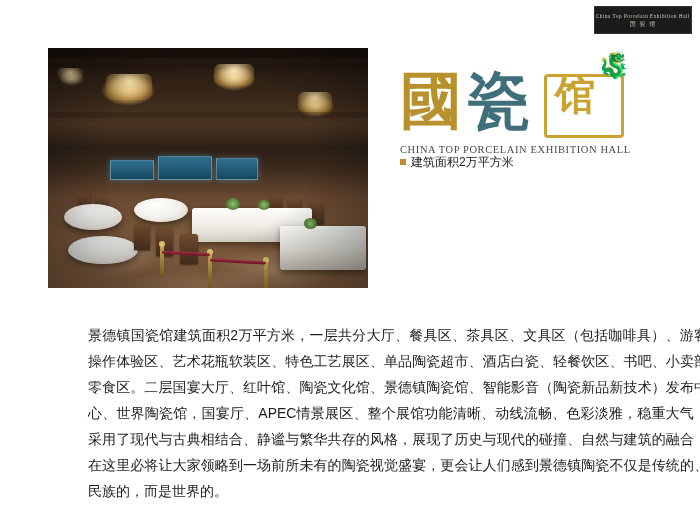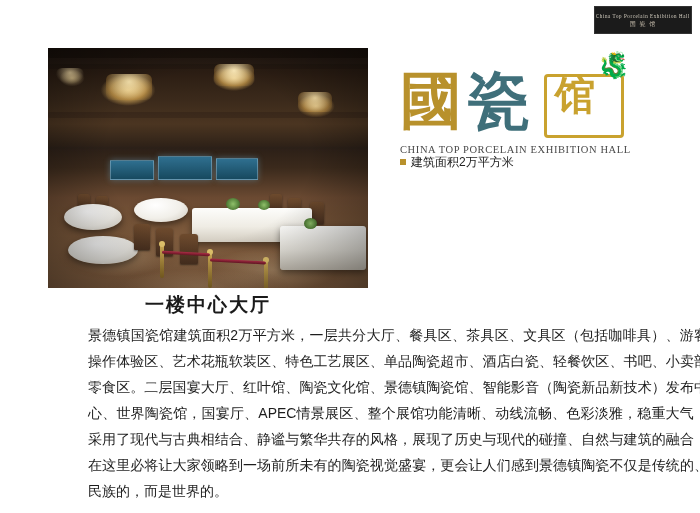--- a/index.html
+++ b/index.html
@@ -333,21 +333,20 @@
 
     <div class="rope-post" style="left:112px;top:196px;height:34px;"></div>
     <div class="rope-post" style="left:160px;top:204px;height:36px;"></div>
     <div class="rope-post" style="left:216px;top:212px;height:38px;"></div>
     <div class="rope-line" style="left:114px;top:204px;width:48px;transform:rotate(3deg);"></div>
     <div class="rope-line" style="left:162px;top:212px;width:56px;transform:rotate(3deg);"></div>
 
     <div class="photo-vignette"></div>
   </div>
 
-  <div class="photo-caption">一楼中心大厅</div>
 
   <div class="brand">
     <div class="brand-logo">
       <span class="brand-char c1">國</span>
       <span class="brand-char c2">瓷</span>
       <span class="brand-badge">
         <span class="seal"></span>
         <span class="seal-char">馆</span>
         <span class="brand-dragon">🐉</span>
       </span>

